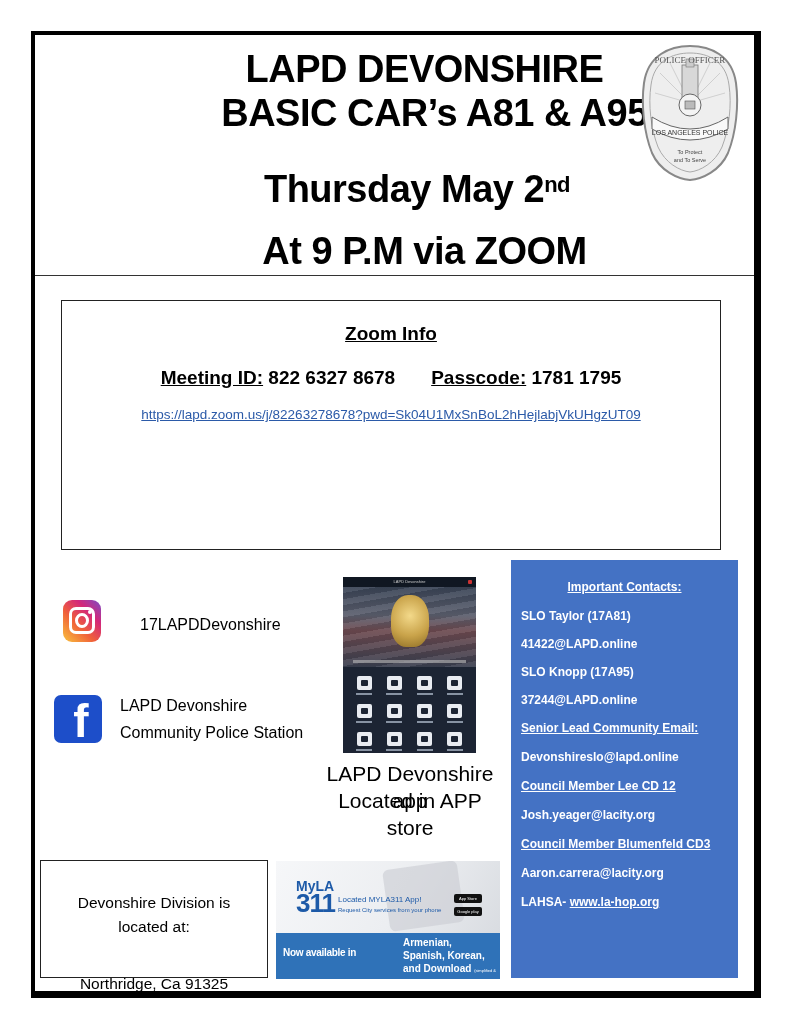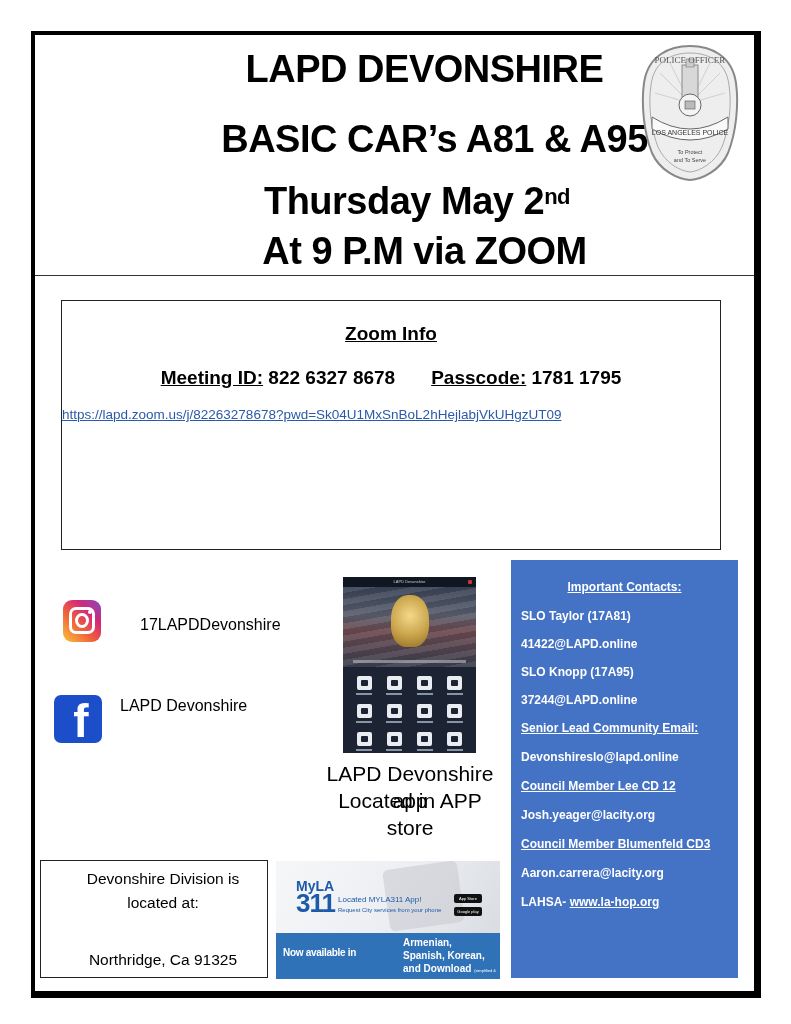--- a/index.html
+++ b/index.html
@@ -8,35 +8,35 @@
 
   .page-frame { position:absolute; left:31px; top:31px; width:719px; height:956px;
                 border-top:4px solid #000; border-left:4px solid #000;
                 border-right:7px solid #000; border-bottom:7px solid #000; }
 
   .header { position:absolute; left:35px; top:35px; width:719px; height:240px;
             border-bottom:1.5px solid #333; }
   .title-line { position:absolute; left:0; width:719px; text-align:center;
                 font-weight:bold; font-size:38px; letter-spacing:-0.5px; line-height:44px; }
   .t1 { top:12px; padding-left:60px; box-sizing:border-box; }
-  .t2 { top:82px; padding-left:80px; box-sizing:border-box; }
-  .t3 { top:144px; padding-left:45px; box-sizing:border-box; }
+  .t2 { top:56px; padding-left:80px; box-sizing:border-box; }
+  .t3 { top:132px; padding-left:45px; box-sizing:border-box; }
   .t4 { top:194px; padding-left:60px; box-sizing:border-box; }
   .t3 sup { font-size:22px; vertical-align:top; position:relative; top:-4px; }
 
   .badge { position:absolute; left:605px; top:8px; width:100px; height:140px; }
 
   .zoom-box { position:absolute; left:61px; top:300px; width:660px; height:250px;
               border:1.5px solid #222; box-sizing:border-box; }
   .zoom-title { position:absolute; left:0; top:22px; width:100%; text-align:center;
                 font-size:19px; font-weight:bold; text-decoration:underline; }
   .zoom-meeting { position:absolute; left:0; top:66px; width:100%; text-align:center; font-size:19px;font-weight:bold; }
   .zoom-meeting .lbl { text-decoration:underline; }
   .zoom-meeting .gap { display:inline-block; width:36px; }
-  .zoom-link { position:absolute; left:0; top:106px; width:100%; text-align:left;
+  .zoom-link { position:absolute; left:0; top:106px; width:100%; text-align:center;
                font-size:13.5px; color:#2b5aa8; text-decoration:underline; cursor:pointer; }
 
   .social-row { position:absolute; display:flex; align-items:flex-start; }
   .ig-row { left:63px; top:600px;gap:20px; }
   .fb-row { left:54px; top:695px; }
   .ig-icon { width:38px; height:42px; border-radius:9px;
              background:linear-gradient(45deg,#f9c23c 0%,#f0603a 40%,#d3287a 70%,#7a4dc8 100%);
              position:relative; }
   .ig-icon .ring { position:absolute; left:7px; top:8px; width:20px; height:22px;
                    border:3px solid #fff; border-radius:7px; box-sizing:border-box; left:6px; width:26px; height:27px; top:7px;}
@@ -70,21 +70,21 @@
   .app-caption { position:absolute; left:325px; width:170px; text-align:center; font-size:21px; line-height:27px; }
 
   .contacts { position:absolute; left:511px; top:560px; width:227px; height:418px;
               background:#4472c4; color:#fff; font-weight:bold; font-size:12px; }
   .contacts .row { position:absolute; left:10px; white-space:nowrap; }
   .contacts .center { left:0; width:100%; text-align:center; }
   .contacts .u { text-decoration:underline; }
 
   .address-box { position:absolute; left:40px; top:860px; width:228px; height:118px;
                  border:1.5px solid #222; box-sizing:border-box; text-align:center; font-size:15.5px; }
-  .address-box .a { position:absolute; left:9px; width:100%; }
+  .address-box .a { position:absolute; left:0; width:100%;margin-top:24px; }
 
   .myla { position:absolute; left:276px; top:861px; width:224px; height:118px; overflow:hidden; background:#f3f4f6; }
   .myla .top { position:absolute; left:0; top:0; width:100%; height:72px;
                background:linear-gradient(120deg,#f6f7f9 0%,#eceef1 55%,#d9dce1 100%); }
   .myla .phone { position:absolute; left:110px; top:4px; width:75px; height:62px; background:#c9ccd2; border-radius:6px; transform:rotate(-8deg); opacity:0.6; }
   .myla .logo-my { position:absolute; left:20px; top:18px; font-weight:bold; color:#1d5aa8; font-size:14px; line-height:14px; }
   .myla .logo-311 { position:absolute; left:20px; top:30px; font-weight:bold; color:#1d5aa8; font-size:26px; line-height:24px; letter-spacing:-1px; }
   .myla .dl { position:absolute; left:62px; top:34px; font-size:8px; color:#1d5aa8; }
   .myla .req { position:absolute; left:62px; top:46px; font-size:6px; color:#1d5aa8; }
   .myla .store { position:absolute; left:178px; width:28px; height:9px; background:#111; border-radius:2px; color:#fff; font-size:4px; line-height:9px; text-align:center; }
@@ -145,20 +145,21 @@
   </div>
   <div class="ig-text">17LAPDDevonshire</div>
 </div>
 
 <div class="social-row fb-row">
   <div class="fb-icon">
       <span>f</span>
     </div>
   <div class="fb-text">
     <div>LAPD Devonshire</div>
+    <div>Community Police Station</div>
   </div>
 </div>
 
 <div class="app-shot">
   <div class="app-topbar"><span>LAPD Devonshire</span><div class="rdot"></div></div>
   <div class="app-hero">
     <div class="stripes"></div>
       <div class="gold"></div>
       <div class="caption"></div>
   </div>

